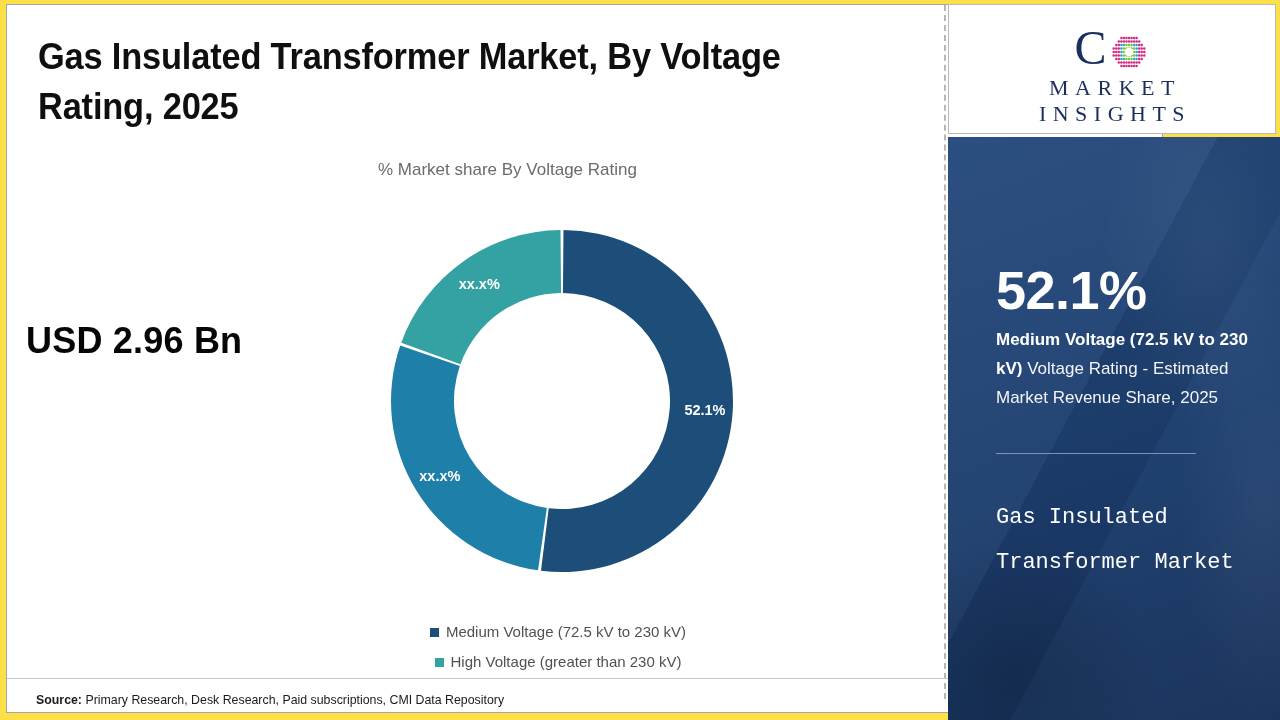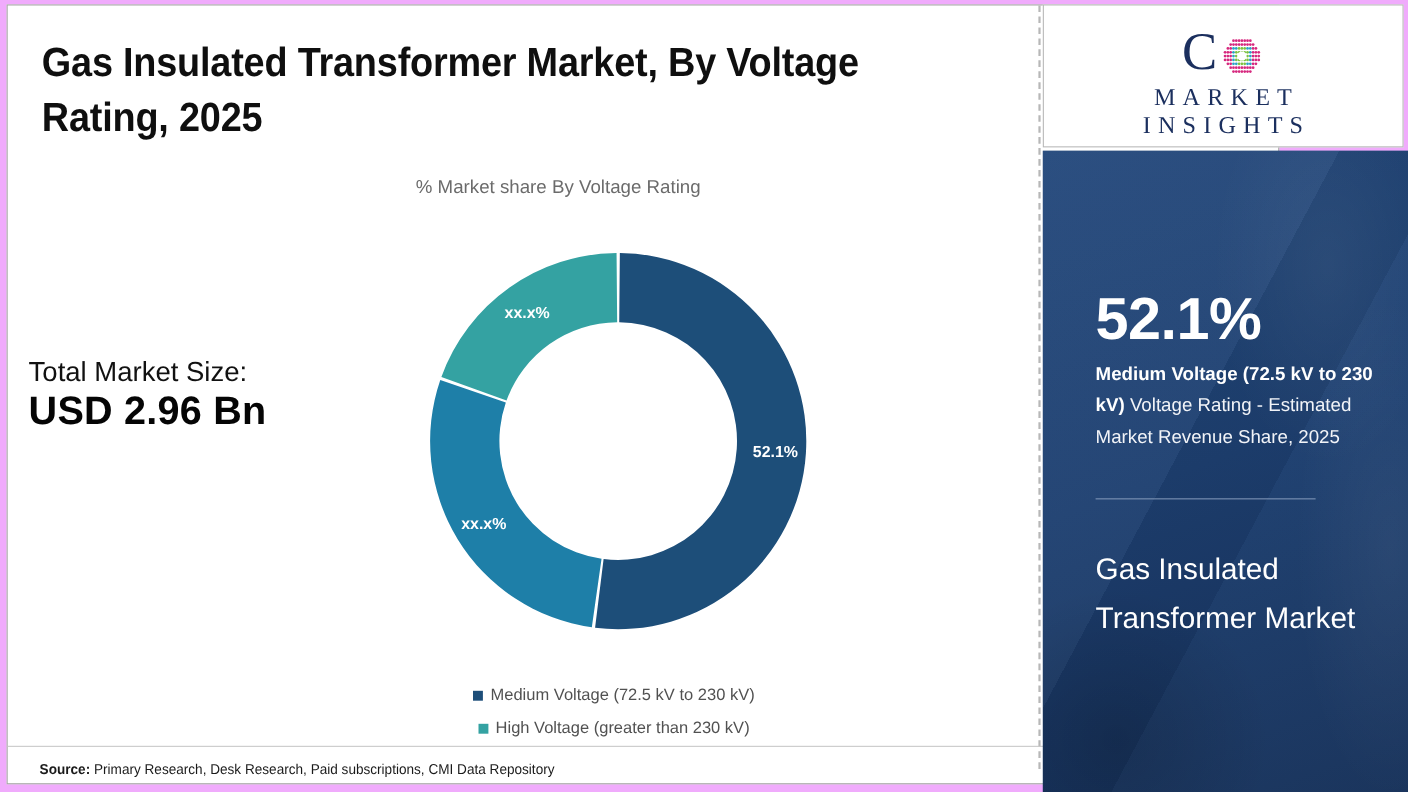--- a/index.html
+++ b/index.html
@@ -10,21 +10,21 @@
   body {
     font-family: "Liberation Sans", sans-serif;
     width: 1280px;
     height: 720px;
     overflow: hidden;
   }
   #root {
     position: relative;
     width: 1280px;
     height: 720px;
-    background: #f0abfc;
+    background: #fde047;
   }
 
   
   #left-card {
     position: absolute;
     left: 6px;
     top: 4px;
     width: 1157px;
     height: 709px;
     background: #ffffff;
@@ -253,39 +253,39 @@
     top: 316px;
     width: 200px;
     height: 1px;
     background: #7d93b6;
   }
   #panel-market-name {
     position: absolute;
     left: 0;
     top: 358px;
     width: 262px;
-    font-size: 27px;
+    font-size: 22px;
     line-height: 45px;
     color: #ffffff;
+    font-family: Liberation Mono, monospace;
   }
 </style>
 </head>
 <body>
 
 <div id="root">
 
   <div id="left-card"></div>
   <div id="vertical-divider"></div>
 
   <div id="title">Gas Insulated Transformer Market, By Voltage Rating, 2025</div>
 
   <div id="subtitle">% Market share By Voltage Rating</div>
 
   <div id="market-size">
-    <div id="market-size-label">Total Market Size:</div>
     <div id="market-size-value">USD 2.96 Bn</div>
   </div>
 
   <div id="donut-wrap">
     <svg id="donut-svg" width="374" height="374" viewBox="0 0 374 374">
       <g id="donut-slices">
           <path d="M 188.49223757022193 16.006511156026704 A 171 171 0 1 1 165.98261772201892 356.7034756337689 L 173.725863824433 294.1811425055383 A 108 108 0 1 0 187.94246583382437 79.0041123090695 Z" fill="#1d4e79"></path>
           <path d="M 163.02408474055966 356.31082507468955 A 171 171 0 0 1 25.2581124923897 131.4971908325755 L 84.84722894256193 151.9455942100477 A 108 108 0 0 0 171.8573166782482 293.9331526787513 Z" fill="#1e7fa8"></path>
           <path d="M 26.251404149272446 128.68285902052935 A 171 171 0 0 1 185.50776242977813 16.006511156026704 L 186.05753416617566 79.0041123090695 A 108 108 0 0 0 85.47457104164575 150.16812148665014 Z" fill="#34a2a2"></path>
         </g>

